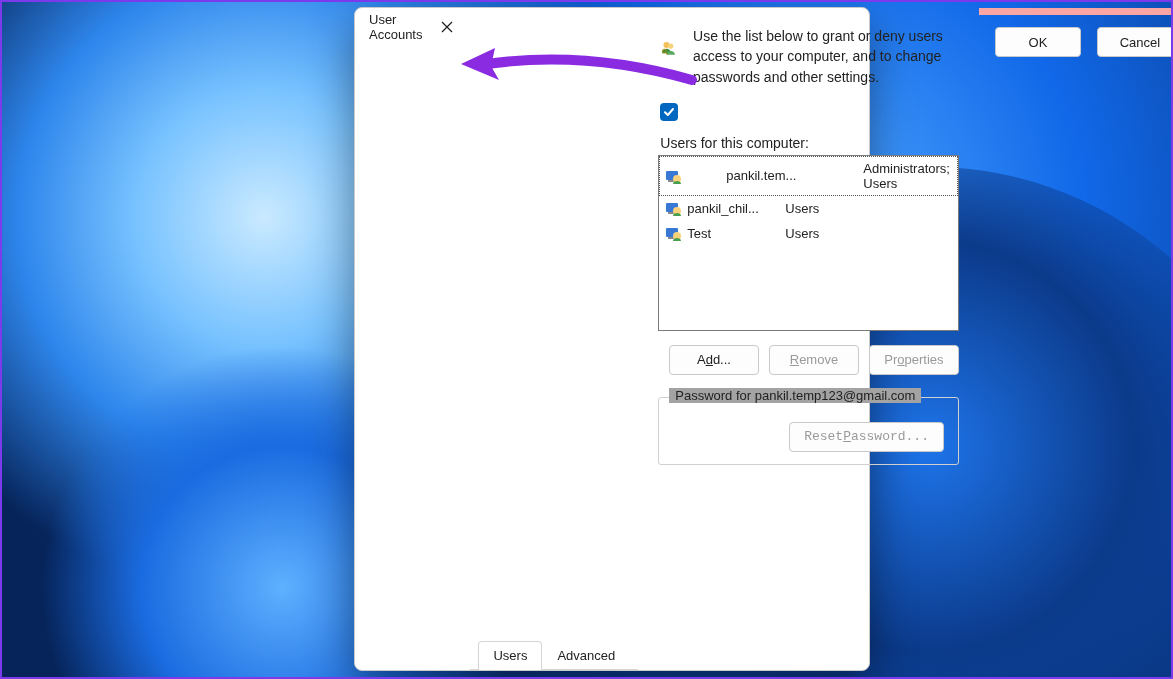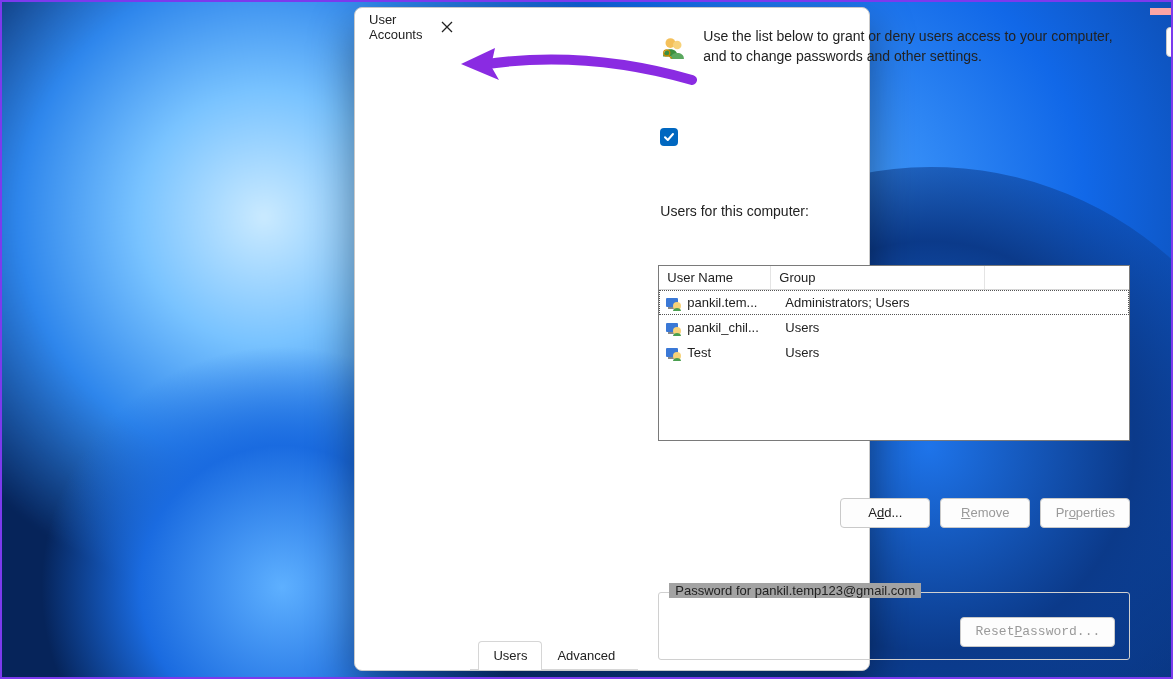--- a/index.html
+++ b/index.html
@@ -39,40 +39,40 @@
   .titlebar .spacer { flex:1; }
   .closebtn { width:40px; height:30px; display:flex; align-items:center; justify-content:center;
     border-radius:4px; cursor:pointer; }
 
   .tabstrip { display:flex; align-items:flex-end; padding:0 8px; border-bottom:1px solid #d6d6d6; }
   .tab { padding:6px 14px 7px; font-size:13px; border:1px solid transparent; border-bottom:none;
     border-top-left-radius:4px; border-top-right-radius:4px; position:relative; top:1px; cursor:pointer;}
   .tab.active { background:#fff; border-color:#d6d6d6; }
   .tab:not(.active) { color:#222; }
 
-  .panel { flex:1; padding:12px 18px 10px 18px; display:flex; flex-direction:column;justify-content:space-between; }
+  .panel { flex:1; padding:12px 18px 10px 18px; display:flex; flex-direction:column; }
 
   .intro { display:flex; gap:16px; align-items:flex-start; margin:6px 4px 16px 4px; }
   .intro .txt { font-size:14px; line-height:1.45; }
 
   .chkrow { display:flex; align-items:center; gap:8px; margin:0 4px 14px 4px; font-size:14px; }
   .chk { width:18px; height:18px; border-radius:4px; background:#0067c0; display:flex;
     align-items:center; justify-content:center; flex-shrink:0; cursor:pointer;}
   .chk svg { width:12px; height:12px; }
 
   .listlabel { margin:0 4px 4px 4px; font-size:14px; }
   .listbox { border:1px solid #7a7a7a; height:176px; background:#fff; margin:0 2px; }
   .lh { display:flex; border-bottom:1px solid #d6d6d6; font-size:13px; background:#fff; }
   .lh .col, .lr .col { padding:4px 8px; }
   .lh .col { border-right:1px solid #e4e4e4; }
   .col.un { width:112px; }
   .col.gr { flex:1; }
   .lh .col.extra { width:144px; border-right:none; }
   .lr { display:flex; align-items:center; font-size:13px; padding:1px 0; cursor:pointer;}
-  .lr.selected { outline:1px dotted #555; outline-offset:-1px; }
+  .lr.selected { outline:1px dotted #555; outline-offset:-1px;gap:39px; }
   .lr .ico { width:16px; height:16px; margin-left:6px; margin-right:4px; flex-shrink:0; position:relative;}
   .lr .col.un { width:92px; overflow:hidden; text-overflow:ellipsis; white-space:nowrap; padding-left:2px;}
   .lr .col.gr { padding-left:8px; }
 
   .btnrow { display:flex; justify-content:flex-end; gap:10px; margin:14px 2px 8px; }
   .btn { min-width:90px; height:30px; padding:0 14px; font-size:13px; background:#fdfdfd;
     border:1px solid #c9c9c9; border-radius:4px; cursor:pointer; display:flex;
     align-items:center; justify-content:center; }
   .btn.disabled { color:#9a9a9a; cursor:default; }
   .btn .ul { text-decoration: underline; }
@@ -136,25 +136,20 @@
         <svg viewBox="0 0 12 12">
             <path d="M2 6.2 L4.8 9 L10 3" stroke="#fff" stroke-width="2" fill="none" stroke-linecap="round" stroke-linejoin="round"></path>
           </svg>
       </div>
     </div>
 
     <div class="listlabel">
       <span class="ul">U</span><span>sers for this computer:</span>
     </div>
     <div class="listbox">
-      <div class="lh">
-        <div class="col un">User Name</div>
-        <div class="col gr" style="flex:0 0 214px;">Group</div>
-        <div class="col extra"></div>
-      </div>
       <div class="lr selected">
         <span class="ico"><svg width="16" height="16" viewBox="0 0 16 16">
               <rect x="1" y="3" width="12" height="9" rx="1" fill="#3a78d6"></rect>
               <rect x="3" y="12" width="8" height="2" fill="#888"></rect>
               <circle cx="12" cy="11" r="4" fill="#f7d27a"></circle>
               <path d="M8 16c0-2 2-3 4-3s4 1 4 3z" fill="#4a9f4f"></path>
             </svg></span>
         <div class="col un">pankil.tem...</div>
         <div class="col gr">Administrators; Users</div>
       </div>

